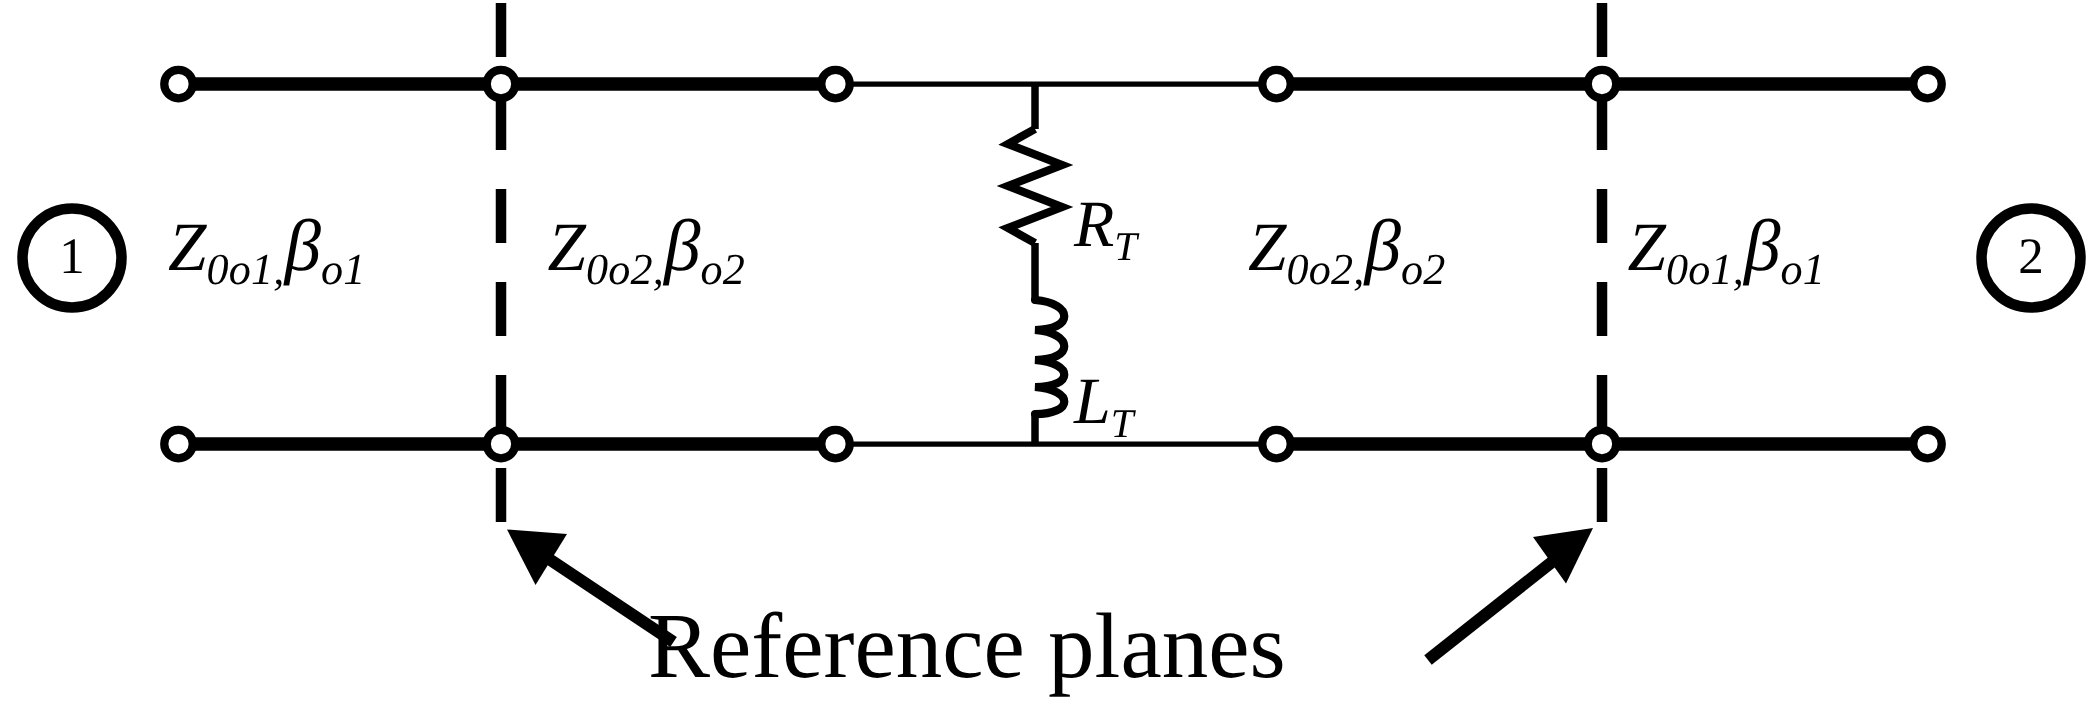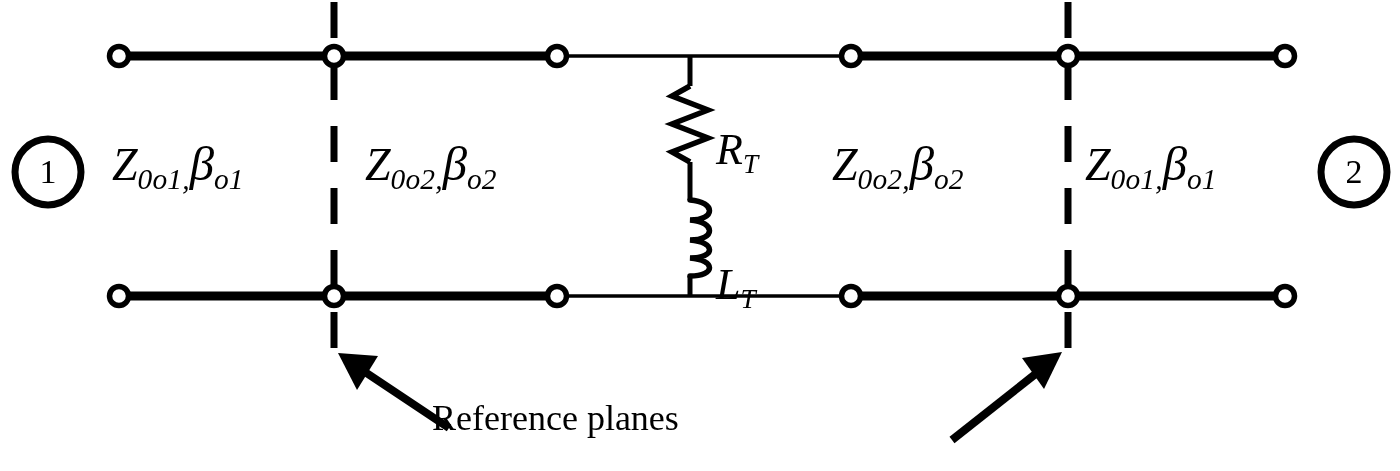--- a/index.html
+++ b/index.html
@@ -72,21 +72,21 @@
     position: relative;
     top: 0.32em;
   }
   .port-num {
     font-size: 34px;
     font-style: normal;
     line-height: 1;
     text-align: center;
   }
   .ref-text {
-    font-size: 36px;
+    font-size: 62px;
     font-style: normal;
     line-height: 1;
   }
 </style>
 </head>
 <body>
 
 <div id="diagram-root">
 
   <svg class="circuit-canvas" viewBox="0 0 1400 471" xmlns="http://www.w3.org/2000/svg">
@@ -183,21 +183,21 @@
     </div>
 
     <div class="tl-label" style="left:1085px; top:140px;">
       <span>Z</span><span class="sub">0o1,</span><span class="beta">β</span><span class="sub">o1</span>
     </div>
 
     <div class="comp-label" style="left:716px; top:100px;">
       <span>R</span><span class="sub">T</span>
     </div>
 
-    <div class="comp-label" style="left:716px; top:235px;">
+    <div class="comp-label" style="left:716px; top:218px;">
       <span>L</span><span class="sub">T</span>
     </div>
 
     <div class="ref-text" style="left:432px; top:400px;">Reference planes</div>
 
   </div>
 
 </div>
 
 </body></html>

